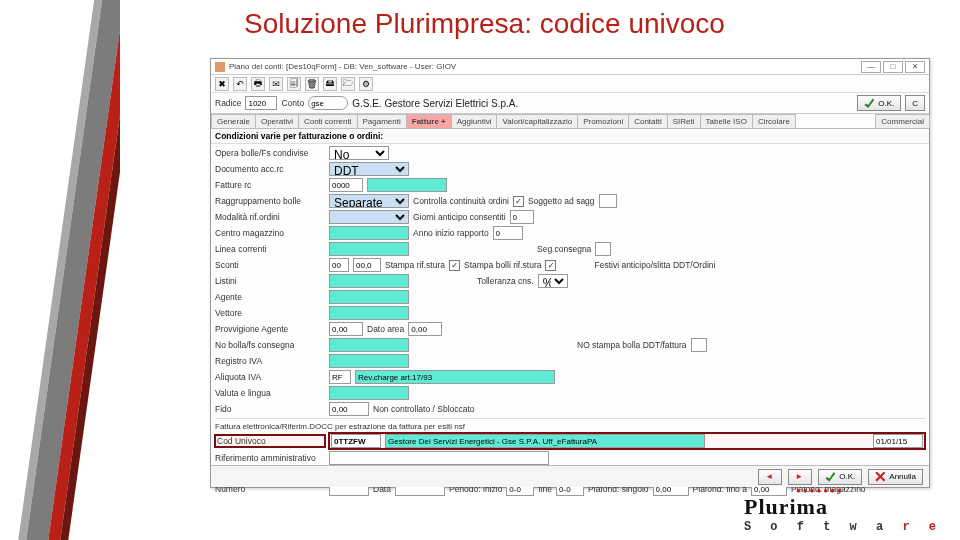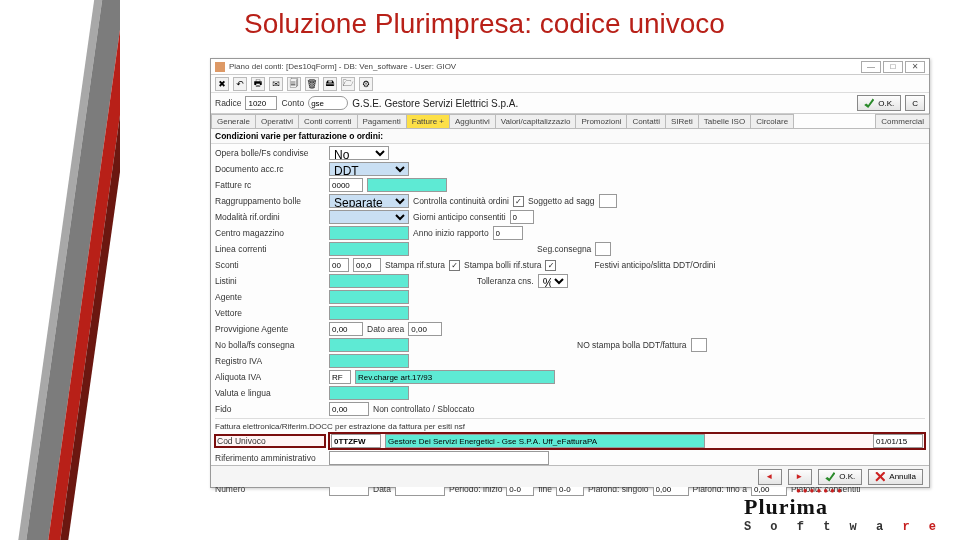--- a/index.html
+++ b/index.html
@@ -25,21 +25,21 @@
   .bigname { font-size: 10px; font-weight: normal; color: #222; }
   .okside { margin-left: auto; display: flex; gap: 4px; }
   .btn { height: 16px; border: 1px solid #888; background: linear-gradient(#fdfdfd,#e5e5e5); display: flex; align-items: center; padding: 0 6px; gap: 4px; font-size: 8px; cursor: pointer; }
   .btn .ic { width: 10px; height: 10px; }
   .ic.green { background: #2a8a2a; clip-path: polygon(20% 55%,0 70%,40% 100%,100% 20%,85% 5%,40% 70%); }
   .ic.red { background: #c22; clip-path: polygon(15% 0,50% 35%,85% 0,100% 15%,65% 50%,100% 85%,85% 100%,50% 65%,15% 100%,0 85%,35% 50%,0 15%); }
   .ic.l { color:#c22; font-weight:bold; }
   .ic.r { color:#c22; font-weight:bold; }
   .tabs { display: flex; flex-wrap: wrap; border-bottom: 1px solid #bbb; font-size: 8px; }
   .tab { padding: 2px 5px; border: 1px solid #bbb; border-bottom: none; background: #efefef; margin-right: -1px; color: #444; cursor:pointer; white-space:nowrap; }
-  .tab.active { background: #fde047; font-weight: normal; }
+  .tab.active { background: #fca5a5; font-weight: bold; }
   .section { padding: 2px 4px; font-size: 8.5px; font-weight: bold; border-bottom: 1px solid #ddd; background:#fafafa; }
   .form { padding: 2px 4px; display: grid; grid-template-columns: 110px 1fr; row-gap: 2px; column-gap: 4px; align-items: center; font-size: 8.5px; }
   .cellc { display: flex; align-items: center; gap: 4px; flex-wrap: nowrap; }
   .sel { height: 14px; border: 1px solid #999; background: #fff; font-size: 12px; }
   .hl { background:#c9dff3; }
   .hlrow { outline: 2px solid #7a0d0d; outline-offset: -1px; padding:1px 2px; background: #fff5f5; }
   .chk { width:11px; height:11px; border:1px solid #777; background:#fff; display:inline-flex; align-items:center; justify-content:center; font-size:8px; color:#222; }
   .subhdr { grid-column: 1 / -1; font-size:8px; color:#333; padding-top:3px; border-top:1px solid #ddd;}
   .bottombar { position:absolute; left:0; right:0; bottom:0; height:22px; border-top:1px solid #bbb; background:#f5f5f5; display:flex; align-items:center; justify-content:flex-end; gap:6px; padding:0 6px;}
   .logo { position:absolute; right:18px; bottom:6px; }
@@ -255,21 +255,21 @@
         <span class="lbl">Data</span>
         <input class="inp" style="width: 50px;">
         <span class="lbl">Periodo: inizio</span>
         <input class="inp" style="width: 28px;" value="0-0">
         <span class="lbl">fine</span>
         <input class="inp" style="width: 28px;" value="0-0">
         <span class="lbl">Plafond: singolo</span>
         <input class="inp" style="width: 36px;" value="0,00">
         <span class="lbl">Plafond: fino a</span>
         <input class="inp" style="width: 36px;" value="0,00">
-        <span class="lbl">Plafond: consentiti</span>
+        <span class="lbl">Plafond: magazzino</span>
       </div>
     </div>
 
     <div class="bottombar">
       <div class="btn">
           <span class="ic l">◄</span>
         </div>
       <div class="btn">
           <span class="ic r">►</span>
         </div>

